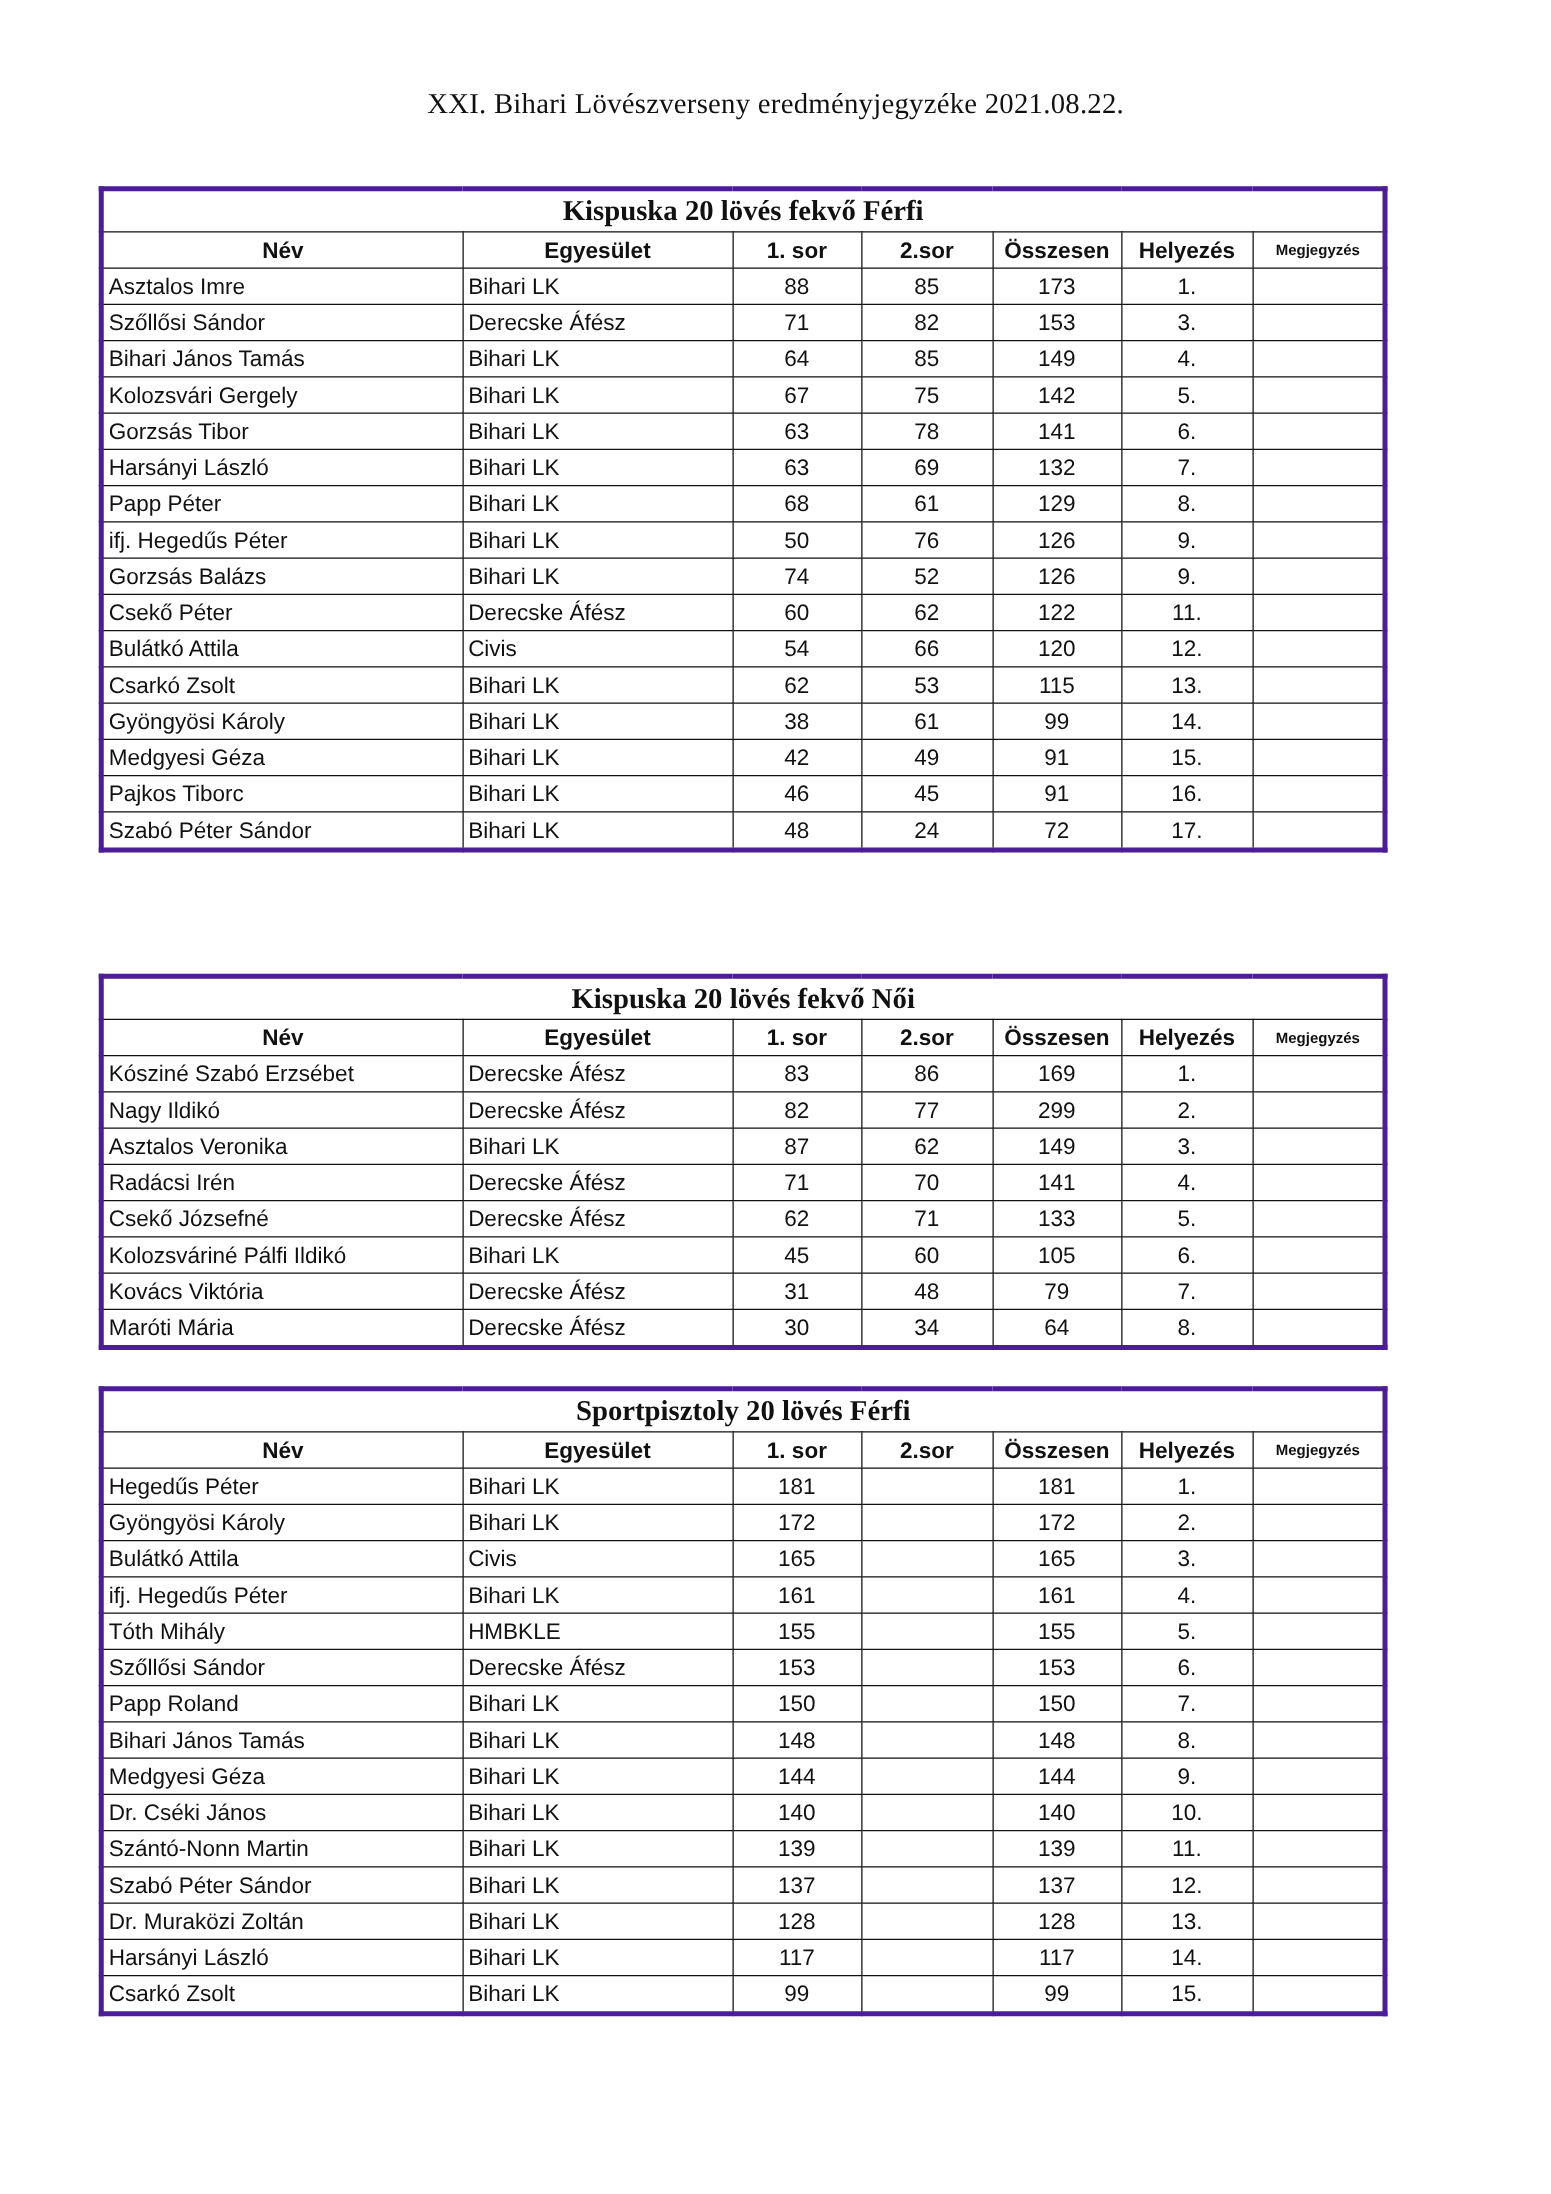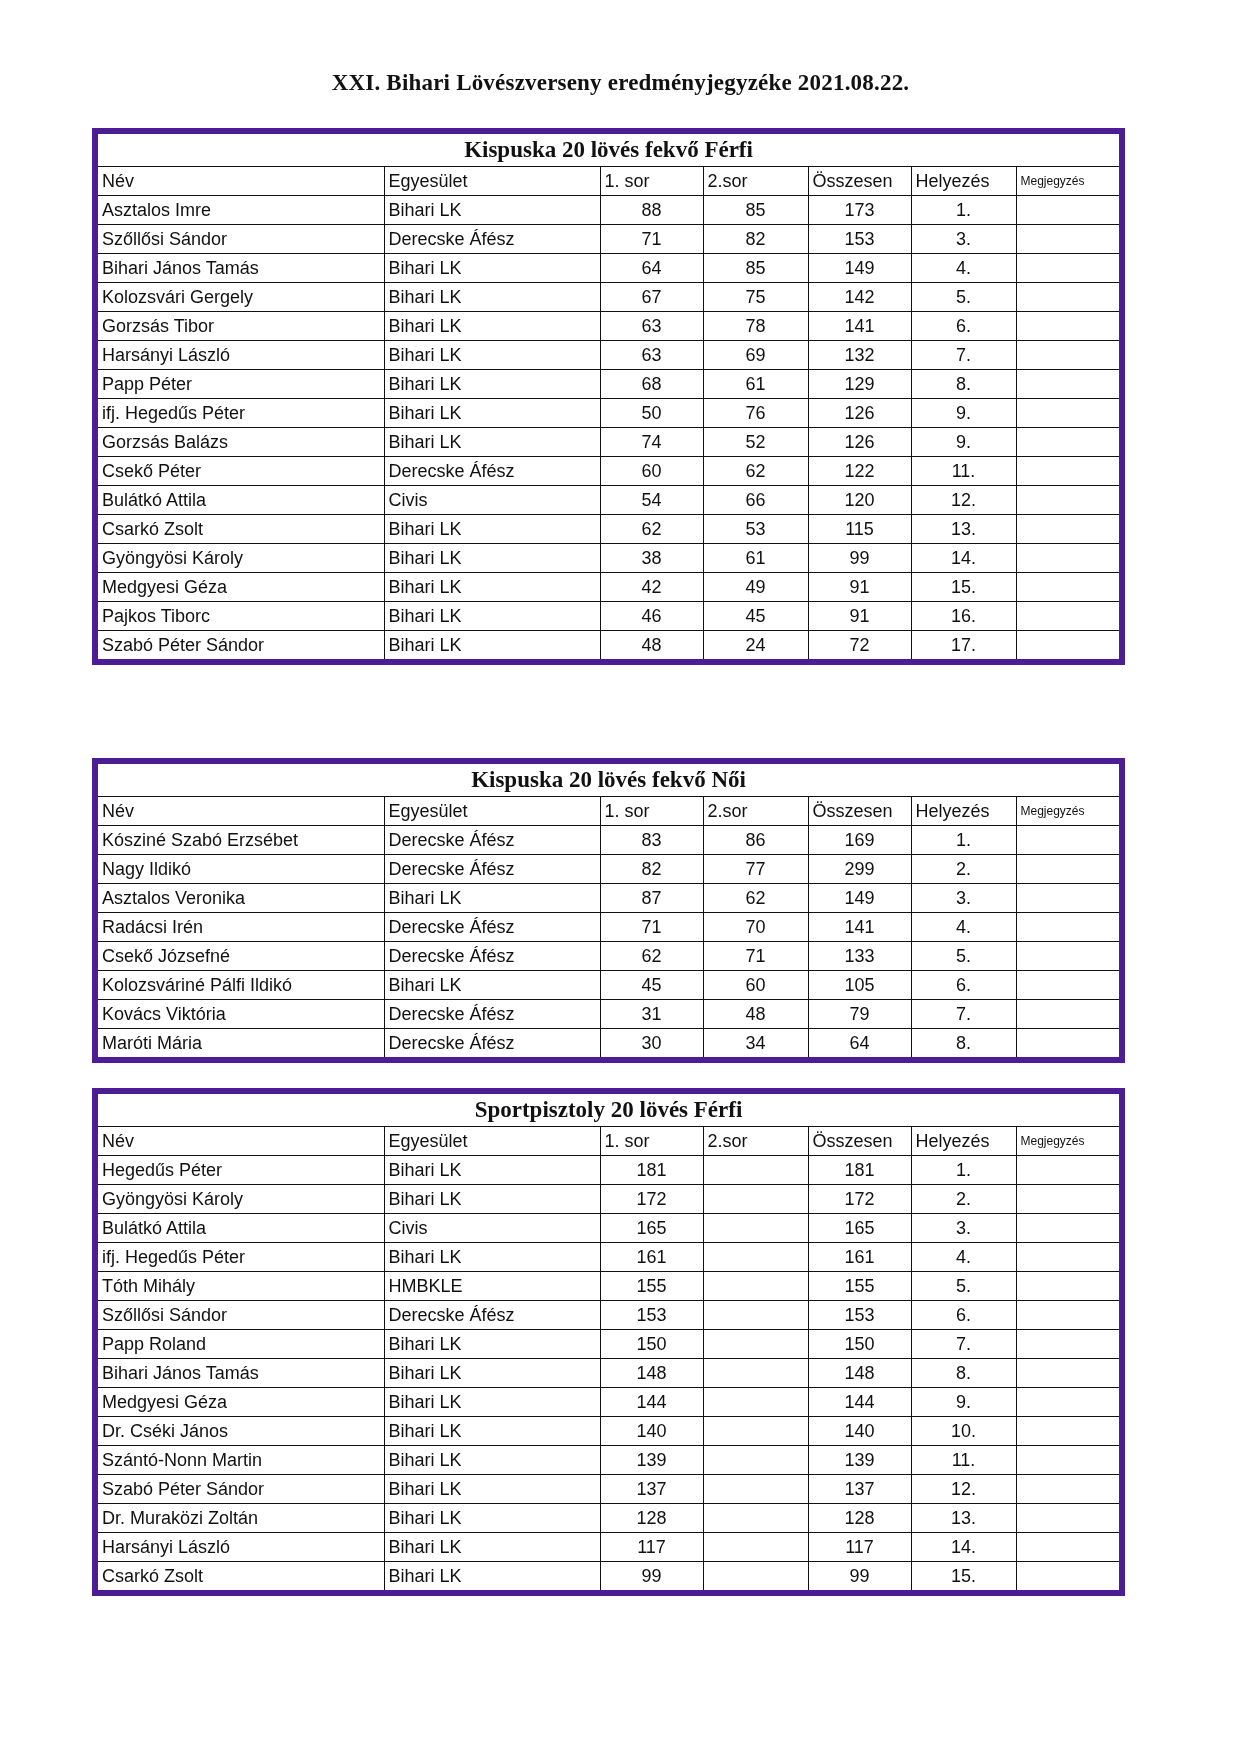--- a/index.html
+++ b/index.html
@@ -1,33 +1,34 @@
 <!DOCTYPE html>
 <html><head>
 <meta charset="utf-8">
 <style>
   html, body { margin: 0; padding: 0; background: #ffffff; }
   body { width: 1241px; height: 1755px; position: relative; overflow: hidden; color: #111; }
   .doc-title {
     position: absolute; left: 0; width: 1241px; top: 70px; text-align: center;
-    font-family: "Liberation Serif", serif; font-weight: bold; font-size: 23px; letter-spacing: 0.2px;
+    font-family: "Liberation Serif", serif; font-weight: normal; font-size: 23px; letter-spacing: 0.2px;
   }
   table.results {
-    position: absolute; left: 92px; width: 1027px;
+    position: absolute; left: 79px; width: 1027px;
     border-collapse: collapse; table-layout: fixed;
     font-family: "Liberation Sans", sans-serif; font-size: 18px;
-    border: 6px solid #4c1d95;
+    border: 4px solid #4c1d95;
+    margin-top: 21px;
   }
   table.results td, table.results th {
     border: 1.5px solid #111; height: 28px; padding: 0 4px; white-space: nowrap; overflow: hidden;
   }
   table.results th.caption-cell {
     font-family: "Liberation Serif", serif; font-weight: bold; font-size: 23px; height: 32px; text-align: center;
   }
-  table.results tr.head th { font-weight: normal; font-size: 18px; text-align: left; height: 28px; }
+  table.results tr.head th { font-weight: bold; font-size: 18px; text-align: center; height: 28px; }
   table.results tr.head th.small { font-size: 12px; }
   td.left { text-align: left; }
   td.center { text-align: center; }
   #t1 { top: 128px; }
   #t2 { top: 758px; }
   #t3 { top: 1088px; }
   col.c-name { width: 289px; }
   col.c-club { width: 216px; }
   col.c-r1 { width: 103px; }
   col.c-r2 { width: 105px; }

